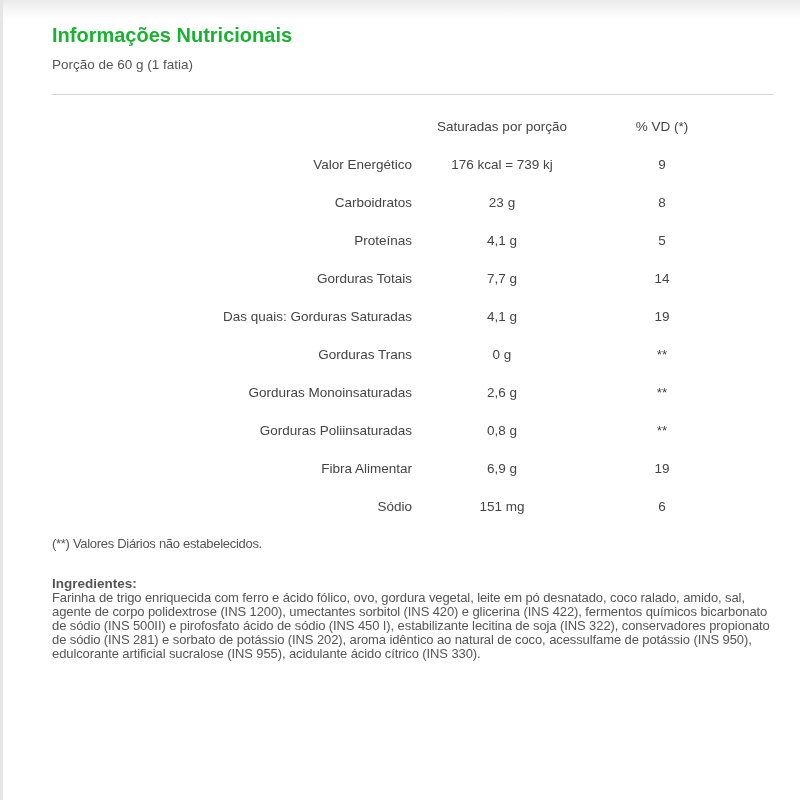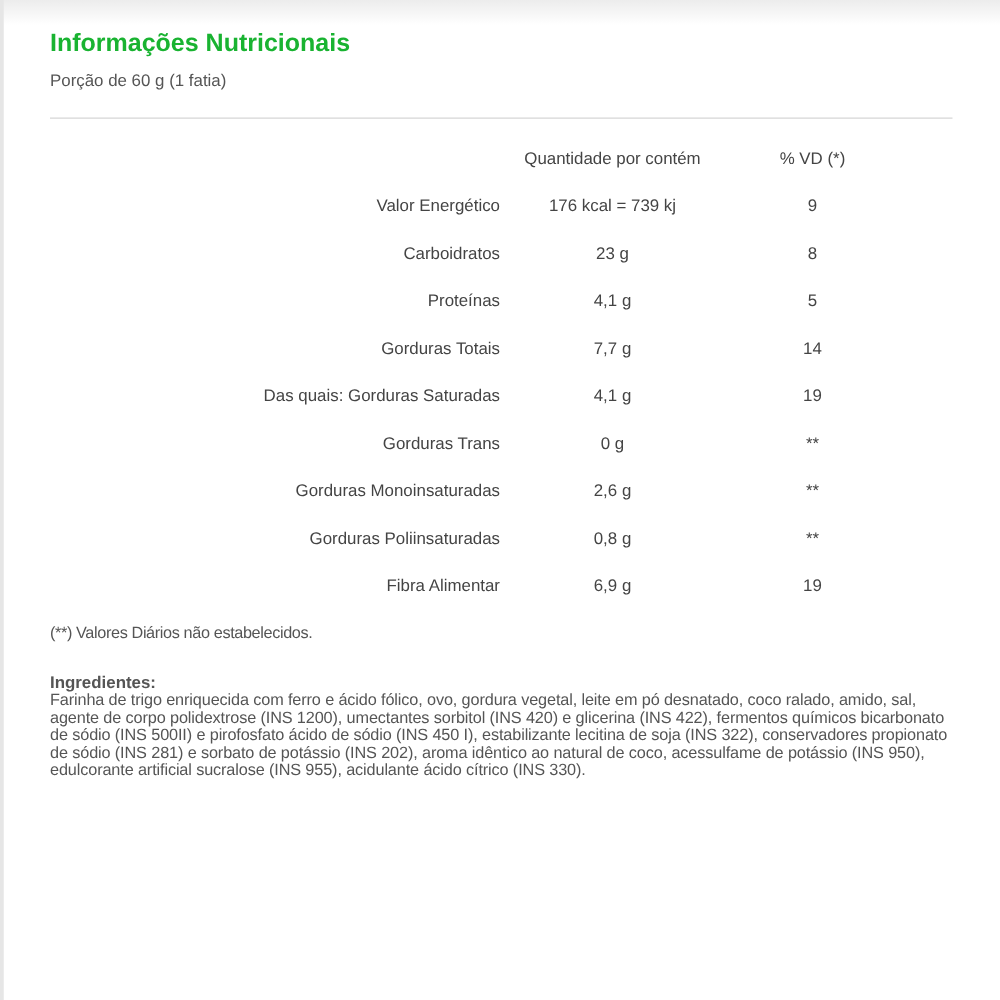--- a/index.html
+++ b/index.html
@@ -11,21 +11,21 @@
       position: relative;
     }
     .top-shade {
       position: absolute; left: 0; top: 0; width: 800px; height: 20px;
       background: linear-gradient(#ececec, #ffffff);
     }
     .left-edge {
       position: absolute; left: 0; top: 0; width: 3px; height: 800px;
       background: #e6e6e6;
     }
-    .container { position: absolute; left: 40px; top: 22px; width: 722px; }
+    .container { position: absolute; left: 52px; top: 22px; width: 722px; }
     .title {
       font-size: 20px; font-weight: bold; color: #19b331;
       margin: 0; line-height: 26px;
     }
     .portion { font-size: 13.5px; color: #555; margin-top: 8px; line-height: 18px; }
     .divider { height: 1px; background: #d6d6d6; margin-top: 20px; }
     table { border-collapse: collapse; width: 722px; margin-top: 12px; }
     th, td { font-size: 13.5px; color: #444; padding: 0; height: 38px; font-weight: normal; }
     th { text-align: center; height: 38px; }
     td.name { text-align: right; width: 360px; }
@@ -48,21 +48,21 @@
 
 <div class="container">
   <h1 class="title">Informações Nutricionais</h1>
   <div class="portion">Porção de 60 g (1 fatia)</div>
   <div class="divider"></div>
 
   <table>
     <thead>
       <tr>
         <th class="name"></th>
-        <th class="qty">Quantidade por contém</th>
+        <th class="qty">Saturadas por porção</th>
         <th class="vd">% VD (*)</th>
         <th class="pad"></th>
       </tr>
     </thead>
     <tbody id="rows">
         <tr>
           <td class="name">Valor Energético</td>
           <td class="qty">176 kcal = 739 kj</td>
           <td class="vd">9</td>
           <td class="pad"></td>
@@ -108,20 +108,26 @@
           <td class="qty">0,8 g</td>
           <td class="vd">**</td>
           <td class="pad"></td>
         </tr>
         <tr>
           <td class="name">Fibra Alimentar</td>
           <td class="qty">6,9 g</td>
           <td class="vd">19</td>
           <td class="pad"></td>
         </tr>
+        <tr>
+          <td class="name">Sódio</td>
+          <td class="qty">151 mg</td>
+          <td class="vd">6</td>
+          <td class="pad"></td>
+        </tr>
       </tbody>
   </table>
 
   <div class="notes">
     <div>(**) Valores Diários não estabelecidos.</div>
   </div>
 
   <div class="ing-title">Ingredientes:</div>
   <div class="ing-text">Farinha de trigo enriquecida com ferro e ácido fólico, ovo, gordura vegetal, leite em pó desnatado, coco ralado, amido, sal, agente de corpo polidextrose (INS 1200), umectantes sorbitol (INS 420) e glicerina (INS 422), fermentos químicos bicarbonato de sódio (INS 500II) e pirofosfato ácido de sódio (INS 450 I), estabilizante lecitina de soja (INS 322), conservadores propionato de sódio (INS 281) e sorbato de potássio (INS 202), aroma idêntico ao natural de coco, acessulfame de potássio (INS 950), edulcorante artificial sucralose (INS 955), acidulante ácido cítrico (INS 330).</div>
 

